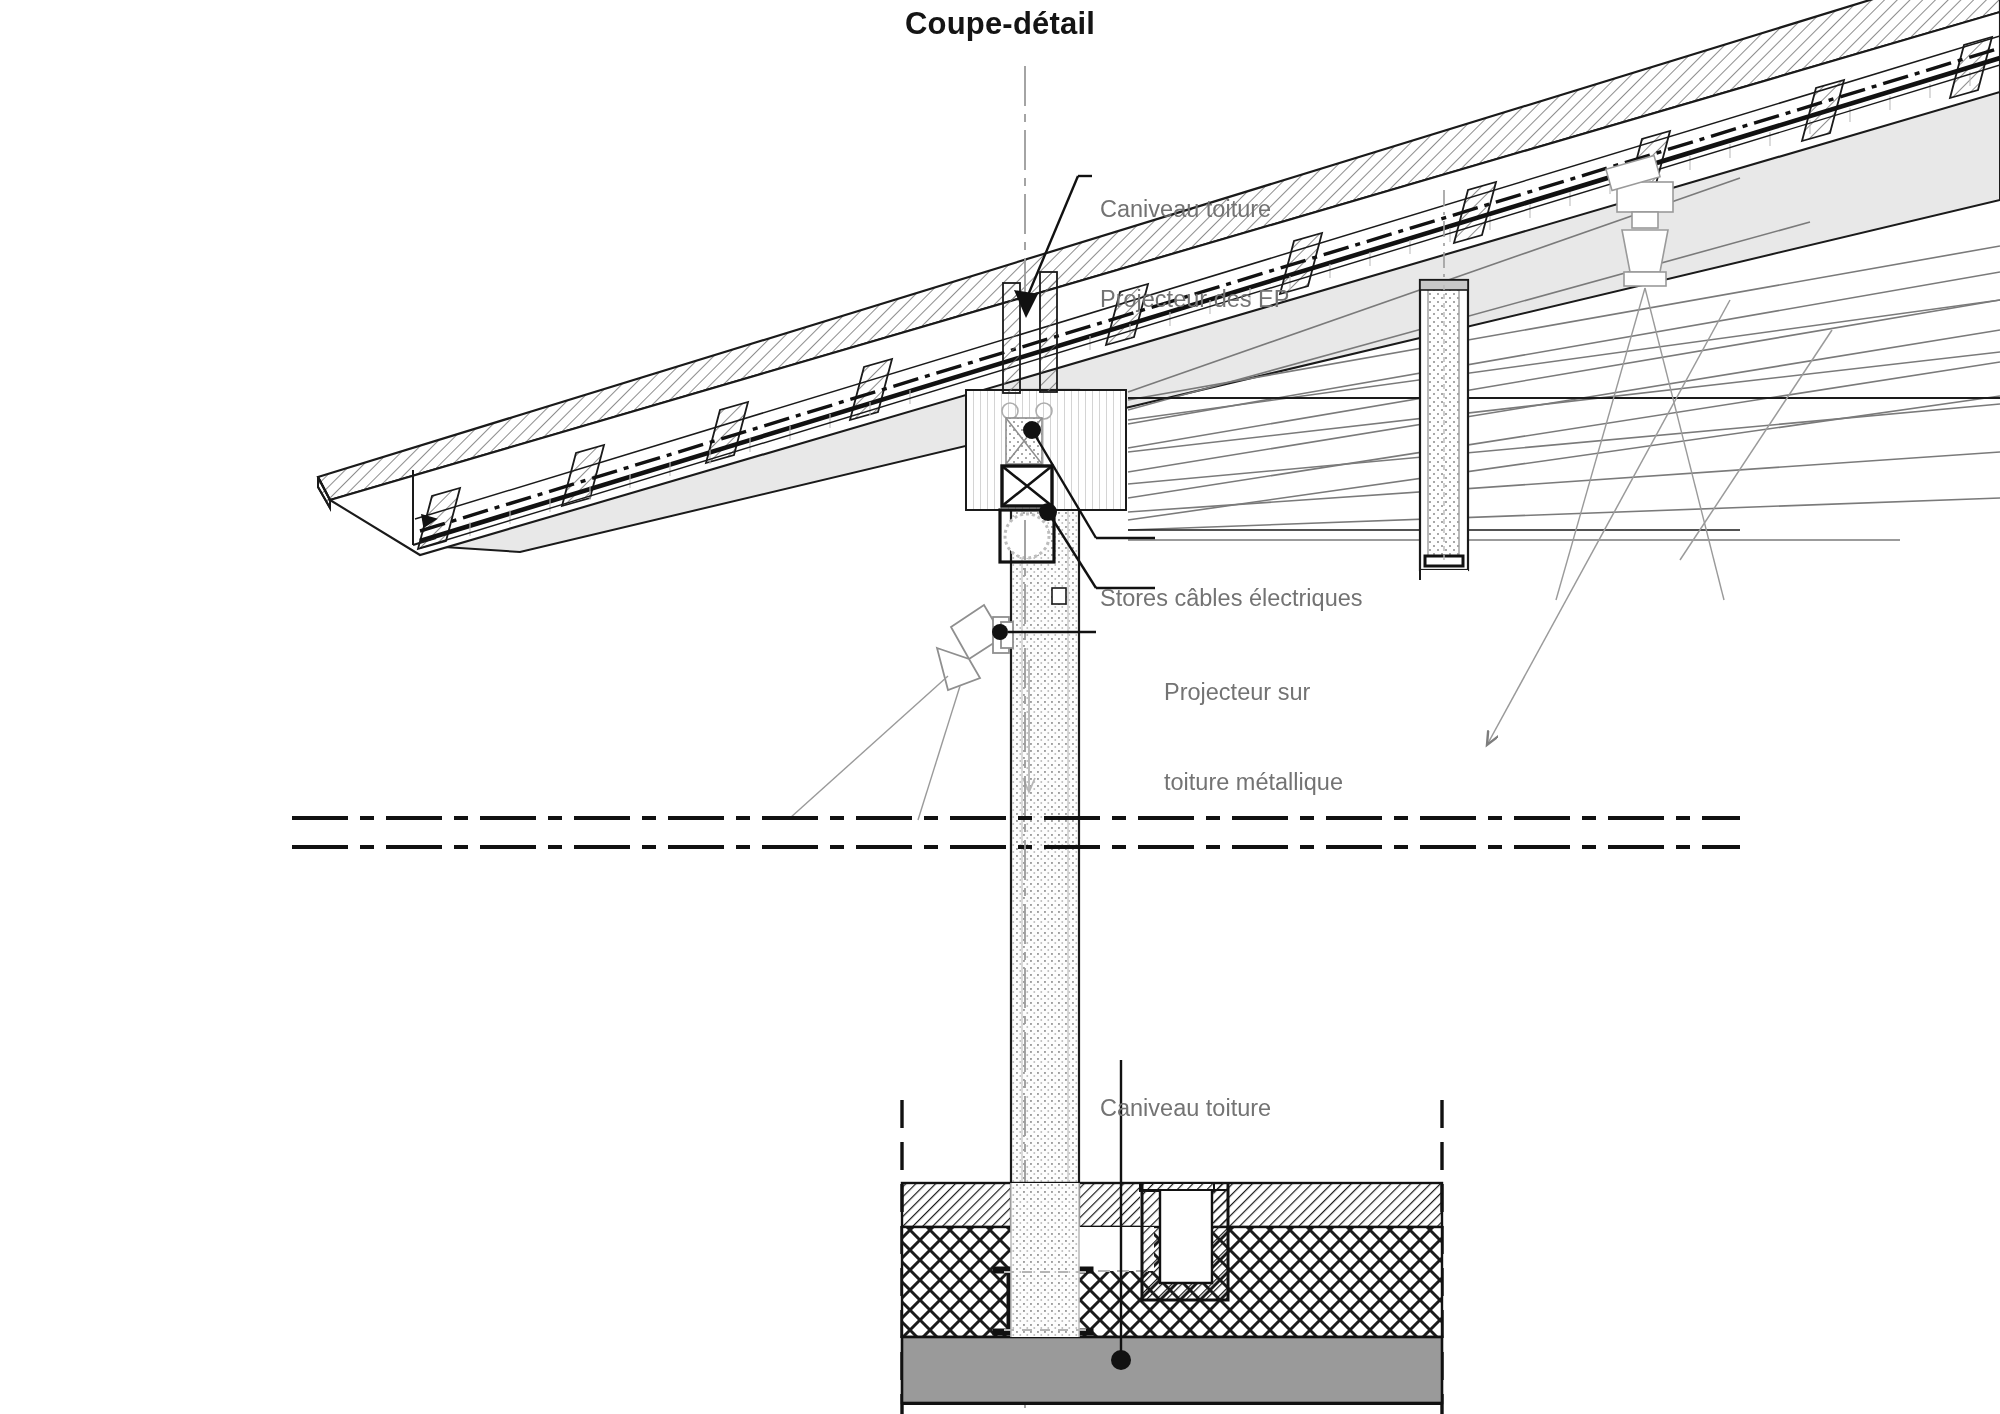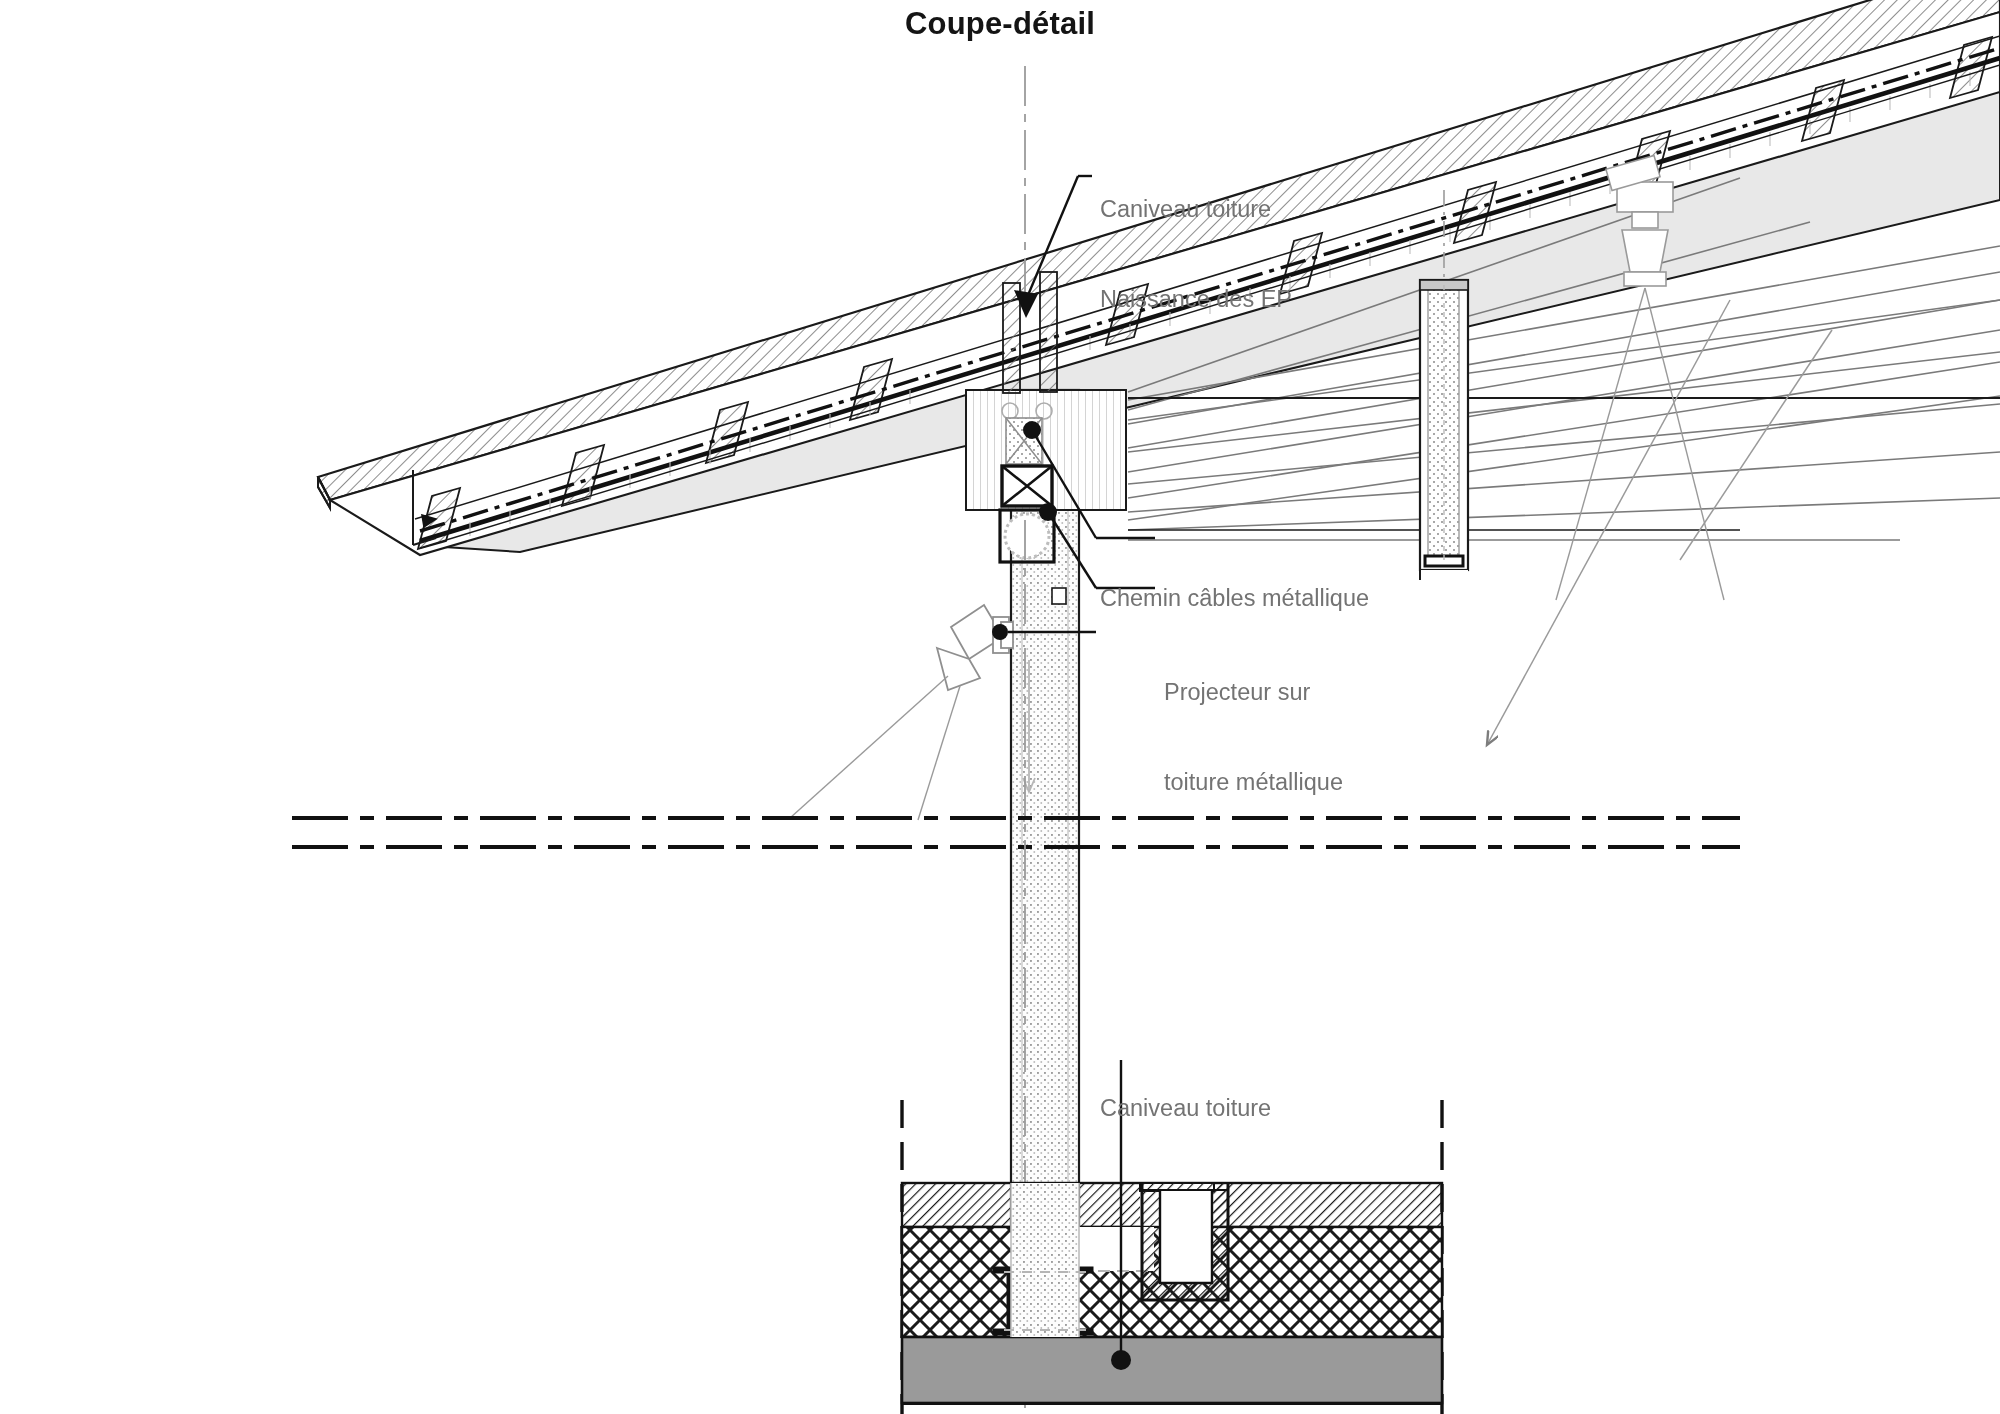--- a/index.html
+++ b/index.html
@@ -346,25 +346,25 @@
     </g>
 
     <g>
       <line x1="1121" y1="1060" x2="1121" y2="1352" stroke="#111111" stroke-width="2.4"></line>
       <circle cx="1121" cy="1360" r="10" fill="#111111"></circle>
     </g>
   </svg>
 
   <div class="annot" style="left:1100px; top:134px;">
     <div>Caniveau toiture</div>
-    <div>Naissance des EP</div>
+    <div>Projecteur des EP</div>
   </div>
 
   <div class="annot" style="left:1100px; top:523px;">
-    <div>Chemin câbles métallique</div>
+    <div>Stores câbles électriques</div>
   </div>
 
 
   <div class="annot" style="left:1164px; top:617px;">
     <div>Projecteur sur</div>
     <div>toiture métallique</div>
   </div>
 
   <div class="annot" style="left:1100px; top:1033px;">
     <div>Caniveau toiture</div>

